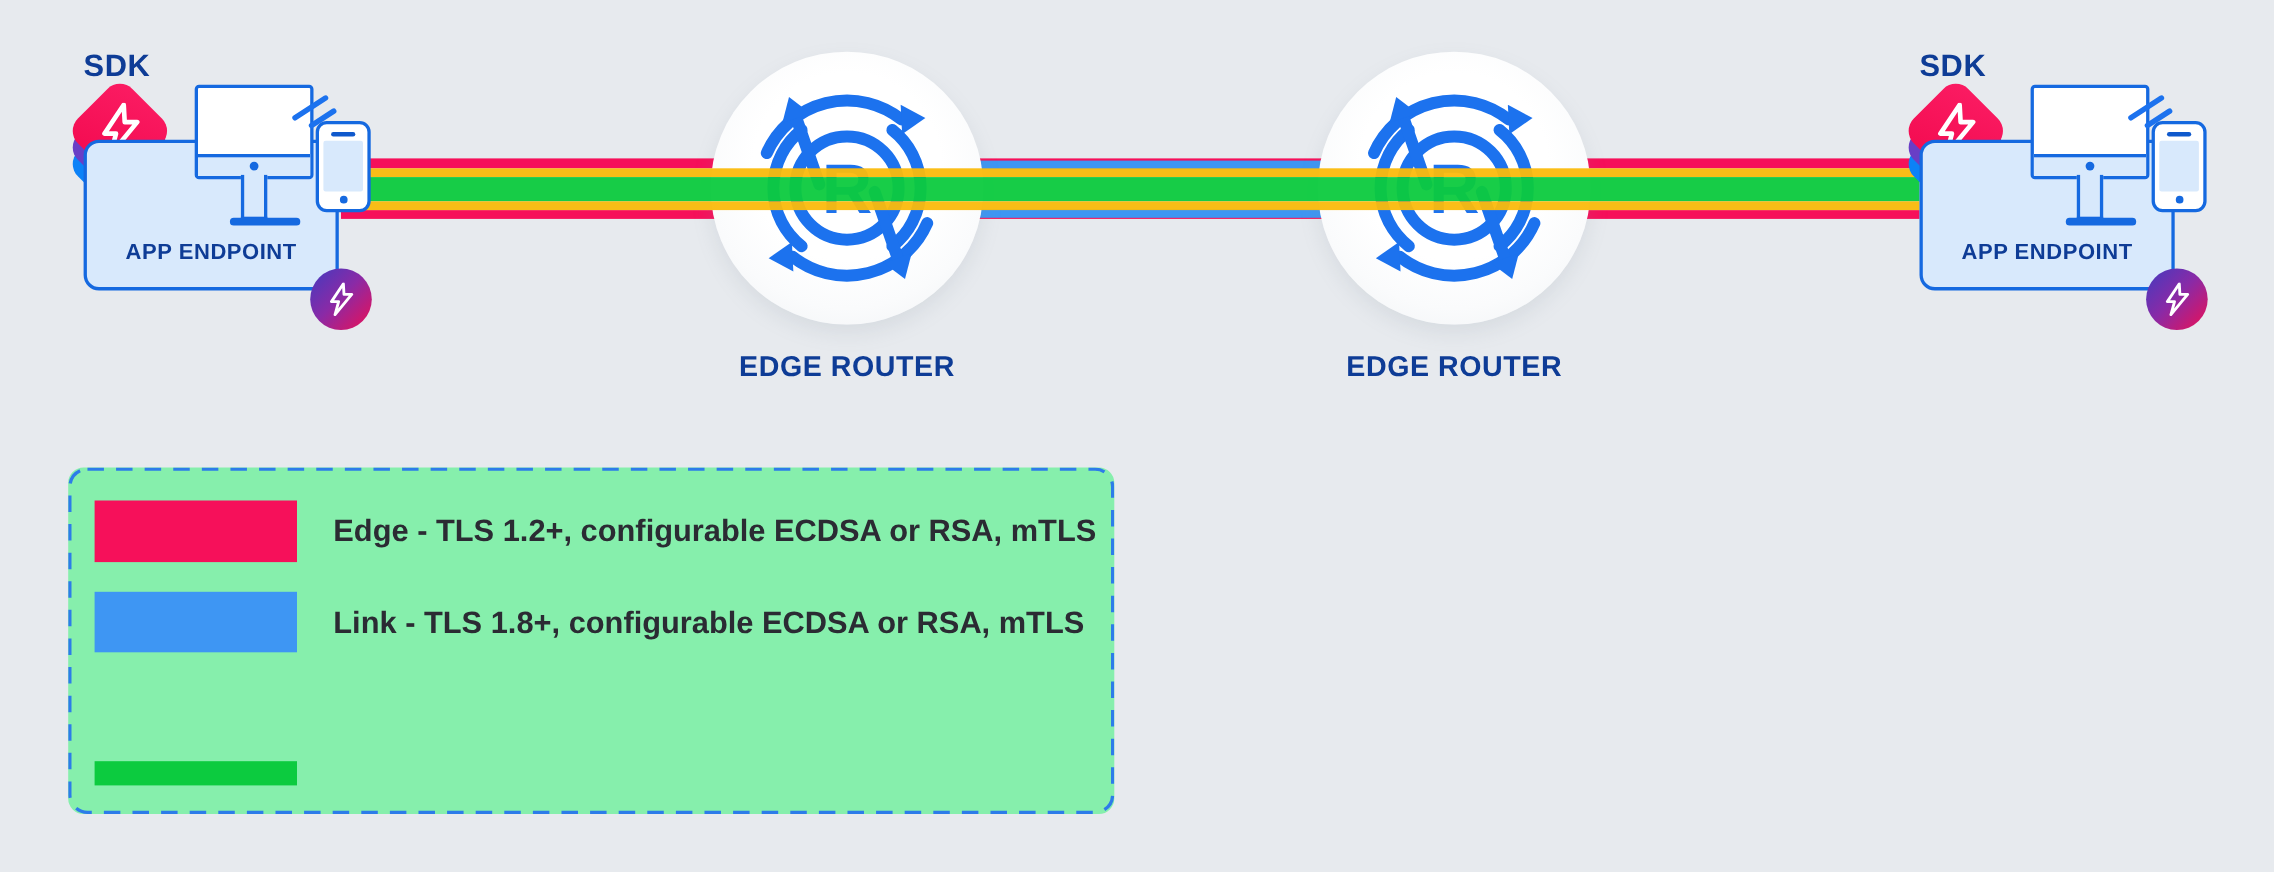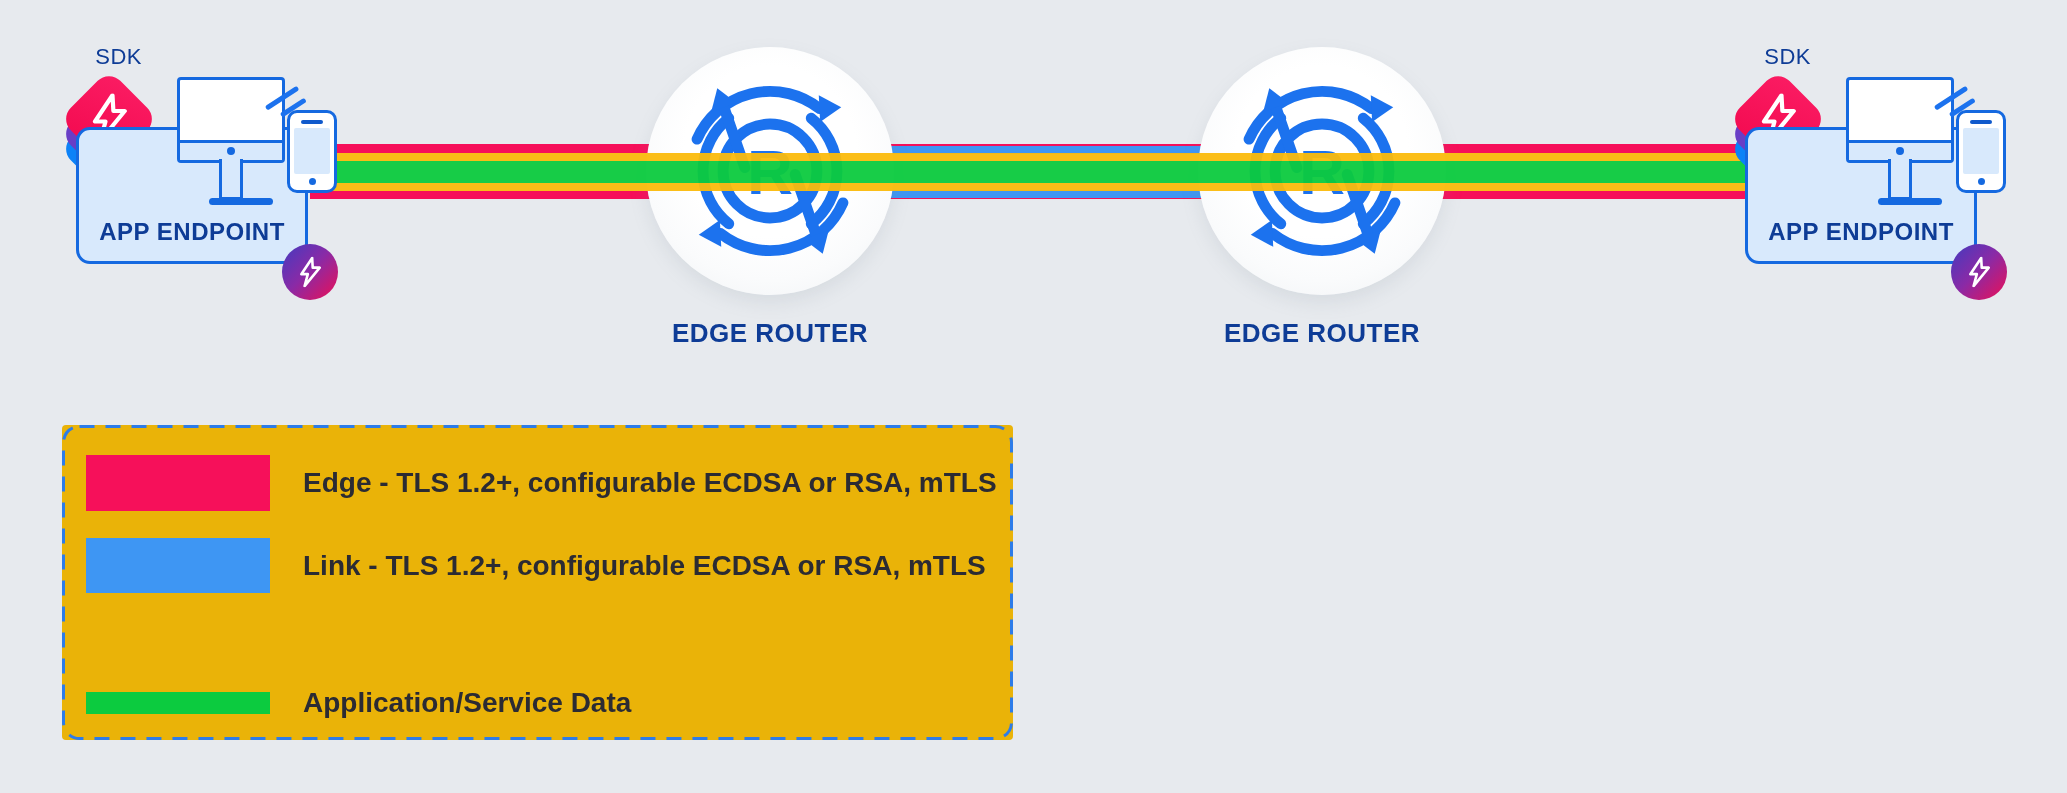--- a/index.html
+++ b/index.html
@@ -26,31 +26,31 @@
   .router-circle svg{position:absolute;left:36px;top:36px;width:176px;height:176px;}
   .router-label{position:absolute;top:318px;width:304px;text-align:center;
     color:var(--label-blue);font-size:26px;font-weight:600;letter-spacing:.5px;}
   .router-label.left{left:618px;}
   .router-label.right{left:1170px;}
 
   
   .endpoint{position:absolute;width:280px;height:305px;top:40px;}
   .endpoint.left{left:66px;}
   .endpoint.right{left:1735px;}
-  .sdk-label{position:absolute;left:10px;top:4px;width:66px;text-align:right;
-    color:var(--label-blue);font-size:22px;font-weight:400;letter-spacing:.5px;}
+  .sdk-label{position:absolute;left:10px;top:4px;width:66px;text-align:left;
+    color:var(--label-blue);font-size:28px;font-weight:700;letter-spacing:.5px;}
   .diamond{position:absolute;width:70px;height:70px;border-radius:16px;transform:rotate(45deg);}
   .d-blue  {left:8px;top:74px;background:var(--stack-blue);}
   .d-purple{left:8px;top:59px;background:var(--stack-purple);}
   .d-red   {left:8px;top:44px;background:linear-gradient(160deg,#FB1C63,var(--stack-red));}
   .stack-bolt{position:absolute;left:22px;top:51px;width:42px;height:54px;}
   .ep-box{position:absolute;left:10px;top:87px;width:232px;height:137px;border-radius:14px;
     background:var(--endpoint-fill);border:3px solid var(--endpoint-border);box-sizing:border-box;}
   .ep-label{position:absolute;left:10px;top:178px;width:232px;text-align:center;
-    color:var(--label-blue);font-size:24px;font-weight:600;letter-spacing:.5px;}
+    color:var(--label-blue);font-size:20px;font-weight:600;letter-spacing:.5px;}
   .monitor{position:absolute;left:111px;top:37px;width:108px;height:86px;background:#fff;
     border:3px solid var(--endpoint-border);border-radius:4px;box-sizing:border-box;}
   .monitor .strip{position:absolute;left:0;bottom:0;width:100%;height:20px;
     background:var(--endpoint-fill);border-top:3px solid var(--endpoint-border);box-sizing:border-box;}
   .monitor .dot{position:absolute;left:50%;bottom:5px;width:8px;height:8px;margin-left:-4px;
     border-radius:50%;background:var(--endpoint-border);}
   .stand{position:absolute;left:153px;top:119px;width:24px;height:41px;background:var(--endpoint-fill);
     border:3px solid var(--endpoint-border);border-top:none;box-sizing:border-box;}
   .stand-base{position:absolute;left:143px;top:158px;width:64px;height:7px;border-radius:4px;
     background:var(--endpoint-border);}
@@ -64,21 +64,21 @@
     border-radius:3px;background:var(--phone-speaker);}
   .phone .screen{position:absolute;left:4px;right:4px;top:15px;height:46px;border-radius:2px;
     background:var(--endpoint-fill);}
   .phone .home{position:absolute;left:50%;bottom:5px;width:7px;height:7px;margin-left:-3.5px;
     border-radius:50%;background:var(--endpoint-border);}
   .badge{position:absolute;left:216px;top:204px;width:56px;height:56px;border-radius:50%;
     background:linear-gradient(135deg,var(--badge-grad-start) 0%,var(--badge-grad-mid) 48%,var(--badge-grad-end) 100%);}
   .badge svg{position:absolute;left:15px;top:12px;width:26px;height:32px;}
 
   
-  .legend{position:absolute;left:62px;top:425px;width:951px;height:315px;border-radius:4px;background:#eab308;}
+  .legend{position:absolute;left:62px;top:425px;width:951px;height:315px;border-radius:14px;background:#86efac;}
   .legend .border-svg{position:absolute;left:0;top:0;width:100%;height:100%;}
   .lrow{position:absolute;left:24px;display:flex;align-items:center;}
   .lrow .swatch{width:184px;flex:0 0 184px;height:100%;}
   .lrow .ltext{margin-left:33px;color:var(--legend-text);font-size:28px;font-weight:600;white-space:nowrap;}
   .lrow1{top:30px;height:56px;}
   .lrow2{top:113px;height:55px;}
   .lrow3{top:203px;height:37px;}
   .lrow4{top:267px;height:22px;}
   .sw-edge{background:var(--edge-red);}
   .sw-link{background:var(--link-blue);}
@@ -206,21 +206,20 @@
   <div class="legend">
     <svg class="border-svg" viewBox="0 0 951 315">
       <rect x="1.5" y="1.5" width="948" height="312" rx="16" fill="none" stroke="#2D7CE9" stroke-width="3" stroke-dasharray="15 11"></rect>
     </svg>
     <div class="lrow lrow1">
       <div class="swatch sw-edge"></div>
       <div class="ltext">Edge - TLS 1.2+, configurable ECDSA or RSA, mTLS</div>
     </div>
     <div class="lrow lrow2">
       <div class="swatch sw-link"></div>
-      <div class="ltext">Link - TLS 1.2+, configurable ECDSA or RSA, mTLS</div>
+      <div class="ltext">Link - TLS 1.8+, configurable ECDSA or RSA, mTLS</div>
     </div>
     <div class="lrow lrow4">
       <div class="swatch sw-data"></div>
-      <div class="ltext">Application/Service Data</div>
     </div>
   </div>
 
 </div>
 
 </body></html>

